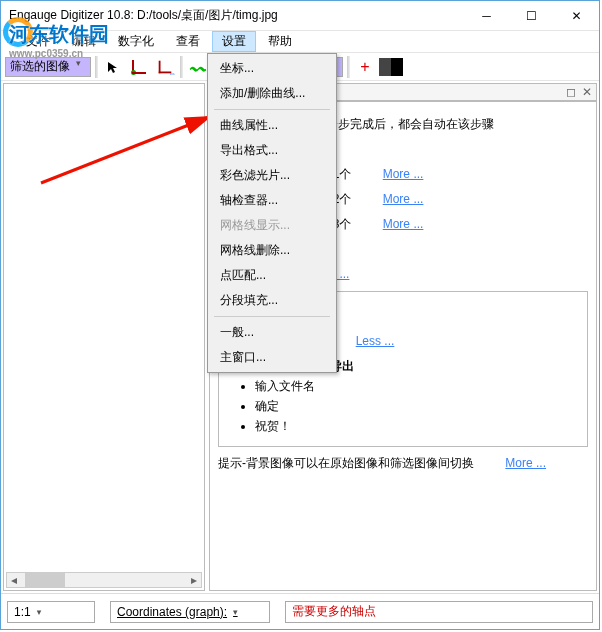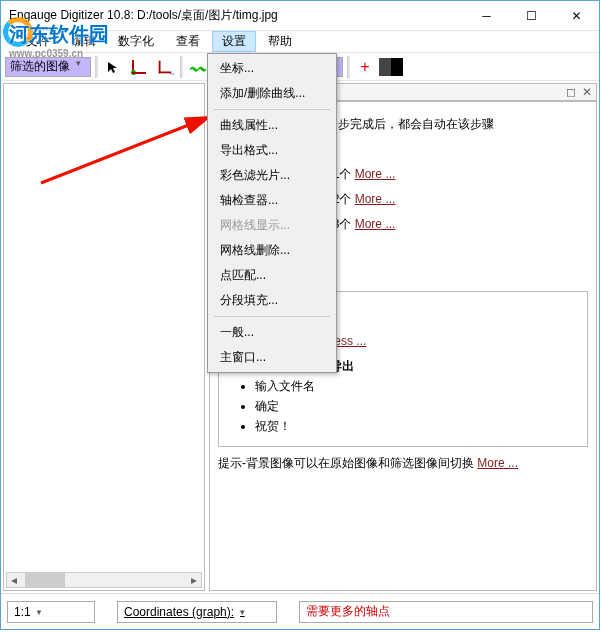--- a/index.html
+++ b/index.html
@@ -15,29 +15,29 @@
 .combo { height:20px; border:1px solid #aaa; background:#c4b5fd; display:flex; align-items:flex-start; padding:0 4px; font-size:12px; }
 .combo .arrow { margin-left:6px; font-size:9px; color:#555; }
 .tb-icon { width:22px; height:22px; display:flex; align-items:center; justify-content:center; }
 .sep { width:3px; height:22px; background:linear-gradient(90deg,#ccc,#eee); }
 .workspace { display:flex; height:calc(100% - 30px - 22px - 28px - 36px); }
 .leftpane { width:202px; border:1px solid #bbb; margin:2px; background:#fff; position:relative; }
 .rightpane { flex:1; margin:2px; display:flex; flex-direction:column; }
 .rp-head { height:18px; border:1px solid #bbb; display:flex; justify-content:flex-end; align-items:center; padding:0 4px; gap:6px; background:#f5f5f5; color:#666; }
 .rp-body { flex:1; border:1px solid #bbb; background:#fff; overflow:auto; padding:6px 8px; font-size:12px; color:#000; }
 .rp-body p { margin:8px 0; }
-.link { color:#7f1d1d; text-decoration:underline; cursor:pointer; }
+.link { color:#3b82f6; text-decoration:underline; cursor:pointer;margin-left:28px; }
 .checkrow { display:flex; align-items:flex-start; gap:8px; margin:8px 0; }
 .check-icon { width:14px; height:14px; border:1.5px solid #000; position:relative; }
 .check-icon::after{content:"✓"; position:absolute; top:-3px; left:1px; font-size:13px;}
 ul { list-style:disc; padding-left:28px; }
 ul li { margin:3px 0; }
 .hscroll { height:16px; position:absolute; bottom:2px; left:2px; right:2px; background:#f0f0f0; border:1px solid #ccc; display:flex; align-items:center; }
 .hscroll .thumb { height:100%; background:#cdcdcd; }
-.statusbar { height:36px; border-top:1px solid #ddd; display:flex; align-items:center; padding:4px 6px; gap:22px; }
+.statusbar { height:36px; border-top:1px solid #ddd; display:flex; align-items:center; padding:4px 6px; gap:15px; }
 .stat-combo { height:22px; border:1px solid #aaa; display:flex; align-items:center; padding:0 6px; background:#fff; }
 .stat-combo .arrow{margin-left:6px;font-size:9px;color:#555;}
 .stat-readout { height:22px; border:1px solid #aaa; background:#fff; color:#c00; padding:0 6px; display:flex; align-items:center; flex:1; }
 .dropdown { position:absolute; top:52px; left:206px; width:130px; background:#f0f0f0; border:1px solid #999; box-shadow:2px 2px 4px rgba(0,0,0,.25); z-index:50; padding:2px; }
 .dd-item { padding:4px 10px; font-size:12px; white-space:nowrap; }
 .dd-item.disabled { color:#999; }
 .dd-sep { height:1px; background:#ccc; margin:3px 4px; }
 .arrow-annot { position:absolute; top:72px; left:30px; z-index:40; pointer-events:none; }
 .hscroll-l { width:14px; text-align:center; color:#666; }
 .hscroll-r { width:14px; text-align:center; color:#666; }

